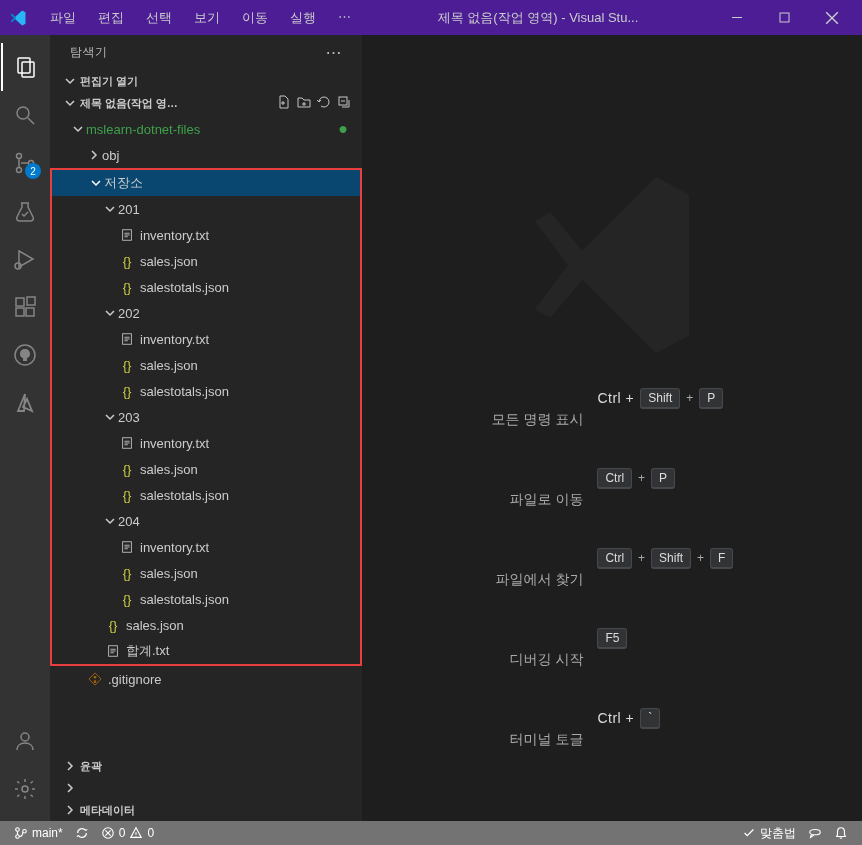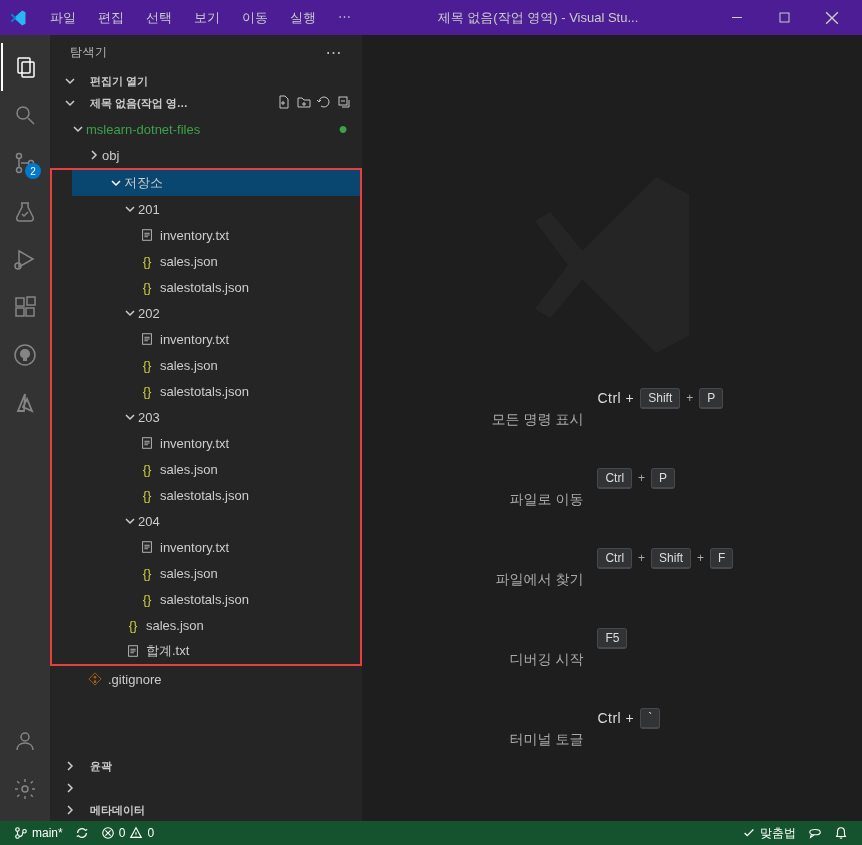--- a/index.html
+++ b/index.html
@@ -25,49 +25,49 @@
     .activity-icon svg { width: 24px; height: 24px; }
     .activity-spacer { flex: 1; }
     .badge { position: absolute; bottom: 8px; right: 8px; background: #007acc; color: #fff; border-radius: 10px; min-width: 16px; height: 16px; font-size: 10px; display: flex; align-items: center; justify-content: center; padding: 0 4px; }
     
     
     .sidebar { width: 312px; background: #252526; display: flex; flex-direction: column; overflow: hidden; }
     .sidebar-header { height: 35px; display: flex; align-items: center; justify-content: space-between; padding: 0 20px 0 20px; color: #bbb; text-transform: uppercase; font-size: 12px; letter-spacing: 0.5px; text-align: center;}
     .sidebar-header .dots { font-size: 16px; }
     .section-title { display: flex; align-items: center; height: 22px; padding: 2px 4px; font-weight: bold; font-size: 11px; color: #ccc; cursor: pointer;}
     .chev { display: inline-flex; width: 16px; height: 16px; align-items: center; justify-content: center; }
-    .section-title .label { flex: 1; margin-left: 12px; offset:0; overflow: hidden; text-overflow: ellipsis; white-space: nowrap;}
+    .section-title .label { flex: 1; margin-left: 2px; offset:0; overflow: hidden; text-overflow: ellipsis; white-space: nowrap;}
     .section-actions { display: flex; gap: 4px; margin-right: 6px; }
     .section-actions svg { width: 16px; height: 16px; color: #c5c5c5; }
     .file-tree { flex: 1; overflow-y: auto; padding: 2px 0; }
     .tree-item { display: flex; align-items: center; height: 26px; padding-left: 0; cursor: pointer; white-space: nowrap; }
     .tree-item.selected { background: #094771; }
     .tree-item .icon { width: 18px; display: inline-flex; justify-content: center; margin-right: 4px; }
     .tree-item .label { color: #ccc; }
     .tree-item.root-folder .label { color: #3ea049; }
     .git-dot { color: #3ea049; margin-left: auto; margin-right: 14px; font-size: 16px; line-height: 1;}
     .file-icon.json { color: #cbcb41; }
     .file-icon.txt { color: #c5c5c5; }
-    .highlight-box { border: 2px solid #e83f3e; padding-left: 20px; }
+    .highlight-box { border: 2px solid #e83f3e; }
     .gitignore-row .icon { color: #a9640b; }
     
     
     .editor-area { flex: 1; background: #1e1e1e; display: flex; align-items: center; justify-content: center; position: relative; }
     .bg-logo { position: absolute; top: 120px; left: 50%; transform: translateX(-50%); opacity: 0.6; }
     .bg-logo svg { width: 220px; height: 220px; fill: #2a2a2a; }
     .welcome-hints { display: flex; flex-direction: column; gap: 18px; margin-top: 260px; }
     .hint-row { display: flex; align-items: center; justify-content: flex-end; gap: 14px; }
     .hint-label { color: #aaa; font-size: 14px; text-align: right; margin-top: 44px; }
     .keys { display: flex; gap: 6px; align-items: center; width: 135px; }
     .key { background: #313335; border: 1px solid #45494e; border-bottom-width: 2px; border-radius: 3px; padding: 2px 7px; font-size: 12px; color: #ddd; }
     .key-text { color: #ddd; font-size: 14px; letter-spacing: 0.5px;}
     .plus-sign { color: #aaa; font-size: 12px;}
     
     
-    .statusbar { height: 24px; background: #14532d; display: flex; color: #fff; font-size: 12px; padding: 0 8px; }
+    .statusbar { height: 24px; background: #737373; display: flex; color: #fff; font-size: 12px; padding: 0 8px; }
     .status-item { display: flex; align-items: center; gap: 4px; padding: 0 6px; height: 100%; cursor: pointer; }
     .status-spacer { flex: 1; }
     .status-item svg { width: 14px; height: 14px; }
     
     .pad { display: inline-block; }
     .pad-20 { width: 20px; } .pad-36 { width: 36px; } .pad-50 { width: 50px; } .pad-66 { width: 66px; } .pad-16 { width: 16px; } .pad-8 { width: 8px;}
   </style>
 </head>
 <body>
 

